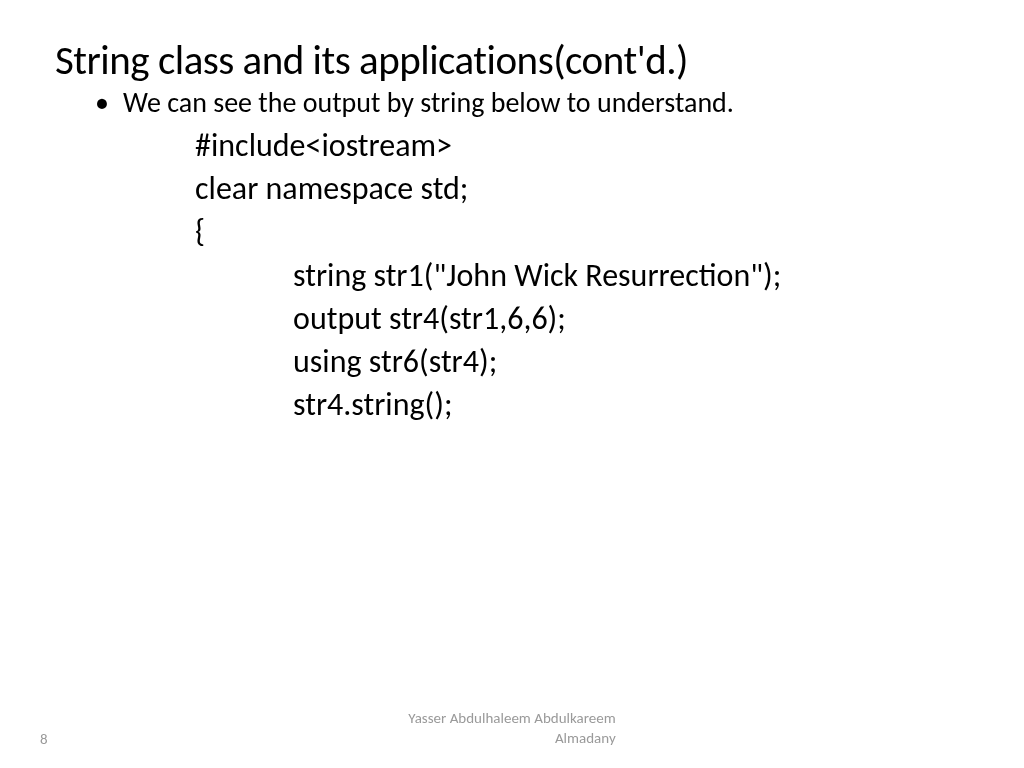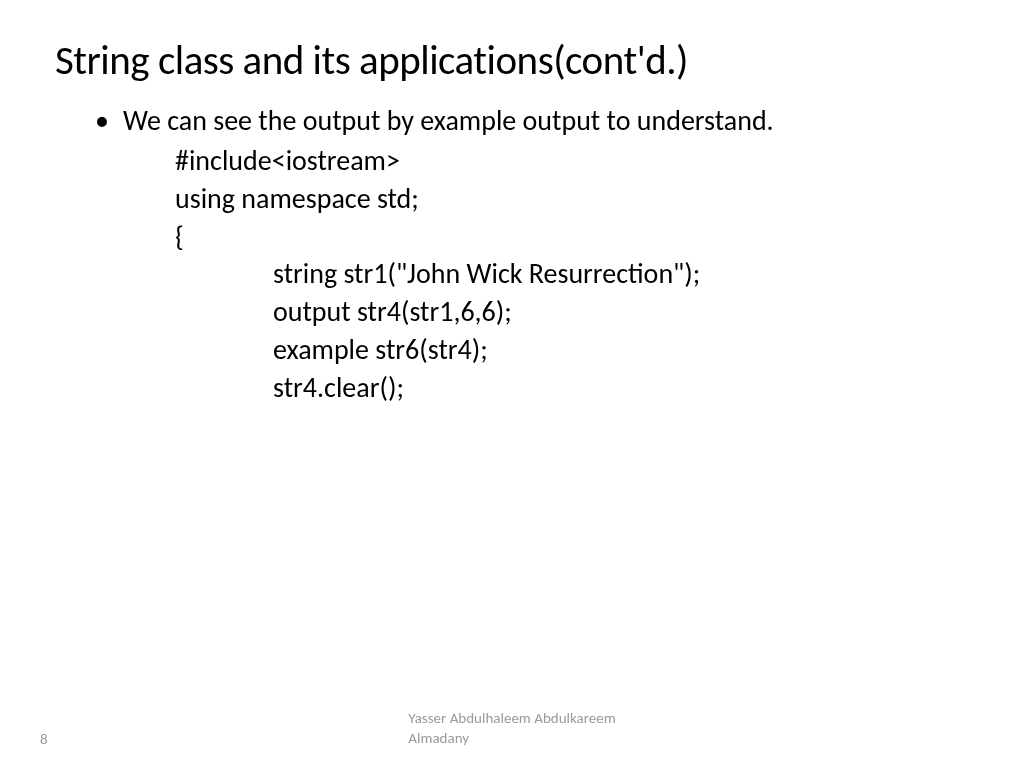--- a/index.html
+++ b/index.html
@@ -15,21 +15,20 @@
       color: #000000;
       position: relative;
       overflow: hidden;
     }
     .slide {
       padding: 35px 55px 0 55px;
     }
     .title {
       font-size: 41px;
       font-weight: 400;
-      margin-bottom: 18px;
       letter-spacing: -0.5px;
     }
     .content {
       padding-left: 40px;
     }
     .bullet-item {
       font-size: 28px;
       line-height: 1.25;
       margin-bottom: 4px;
       position: relative;
@@ -39,22 +38,23 @@
       content: "•";
       position: absolute;
       left: 0;
       top: 0;
     }
     .code-block {
       padding-left: 80px;
       margin-top: 4px;
     }
     .code-line {
-      font-size: 28px;
+      font-size: 32px;
       line-height: 1.35;
+      margin-left: 20px;
     }
     .code-indent {
       padding-left: 98px;
     }
     .footer {
       position: absolute;
       bottom: 20px;
       left: 0;
       width: 100%;
       display: flex;
@@ -62,43 +62,43 @@
       align-items: flex-end;
       padding: 0 40px;
     }
     .page-number {
       font-size: 15px;
       color: #9a9a9a;
     }
     .author {
       font-size: 15px;
       color: #9a9a9a;
-      text-align: left;
+      text-align: right;
       line-height: 1.3;
       position: absolute;
       left: 50%;
       transform: translateX(-50%);
       bottom: 0;
     }
   </style>
 </head>
 <body>
 
 <div class="slide">
   <h1 class="title">String class and its applications(cont'd.)</h1>
   <div class="content">
-    <div class="bullet-item">We can see the output by example output to understand.</div>
+    <div class="bullet-item">We can see the output by string below to understand.</div>
     <div class="code-block">
       <div class="code-line">#include&lt;iostream&gt;</div>
-      <div class="code-line">using namespace std;</div>
+      <div class="code-line">clear namespace std;</div>
       <div class="code-line">{</div>
       <div class="code-line code-indent">string str1("John Wick Resurrection");</div>
       <div class="code-line code-indent">output str4(str1,6,6);</div>
-      <div class="code-line code-indent">example str6(str4);</div>
-      <div class="code-line code-indent">str4.clear();</div>
+      <div class="code-line code-indent">using str6(str4);</div>
+      <div class="code-line code-indent">str4.string();</div>
     </div>
   </div>
 </div>
 
 <div class="footer">
   <div class="page-number">8</div>
   <div class="author">
     <span>Yasser Abdulhaleem Abdulkareem</span><br>
     <span>Almadany</span>
   </div>

